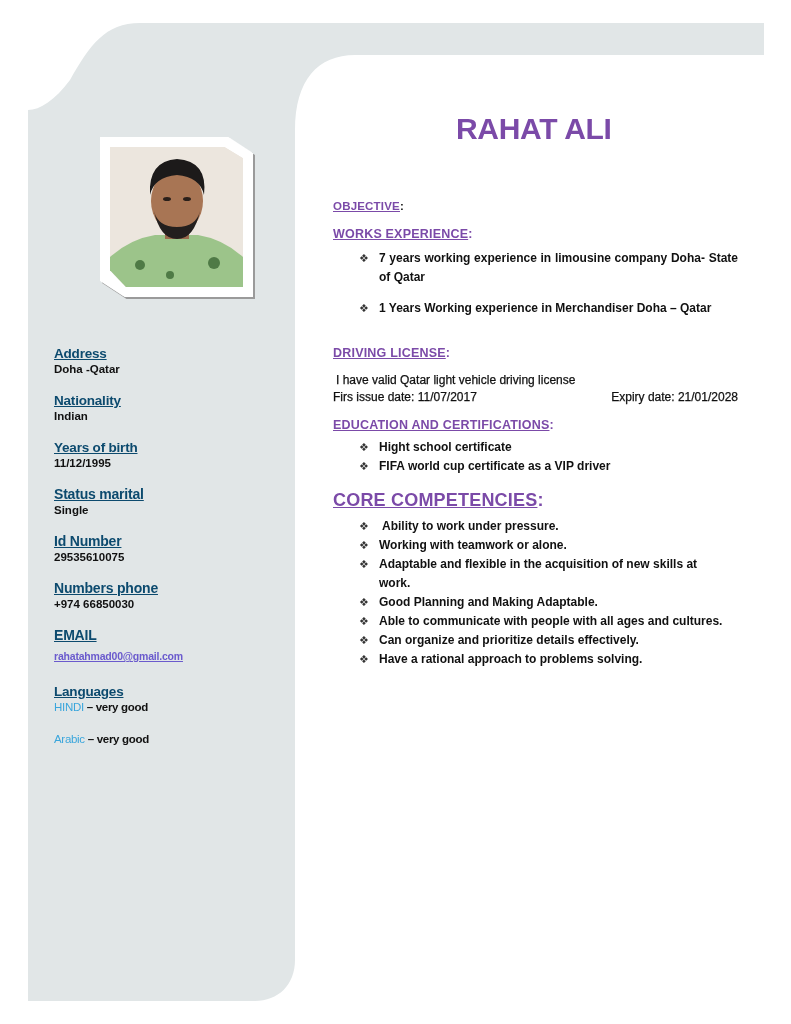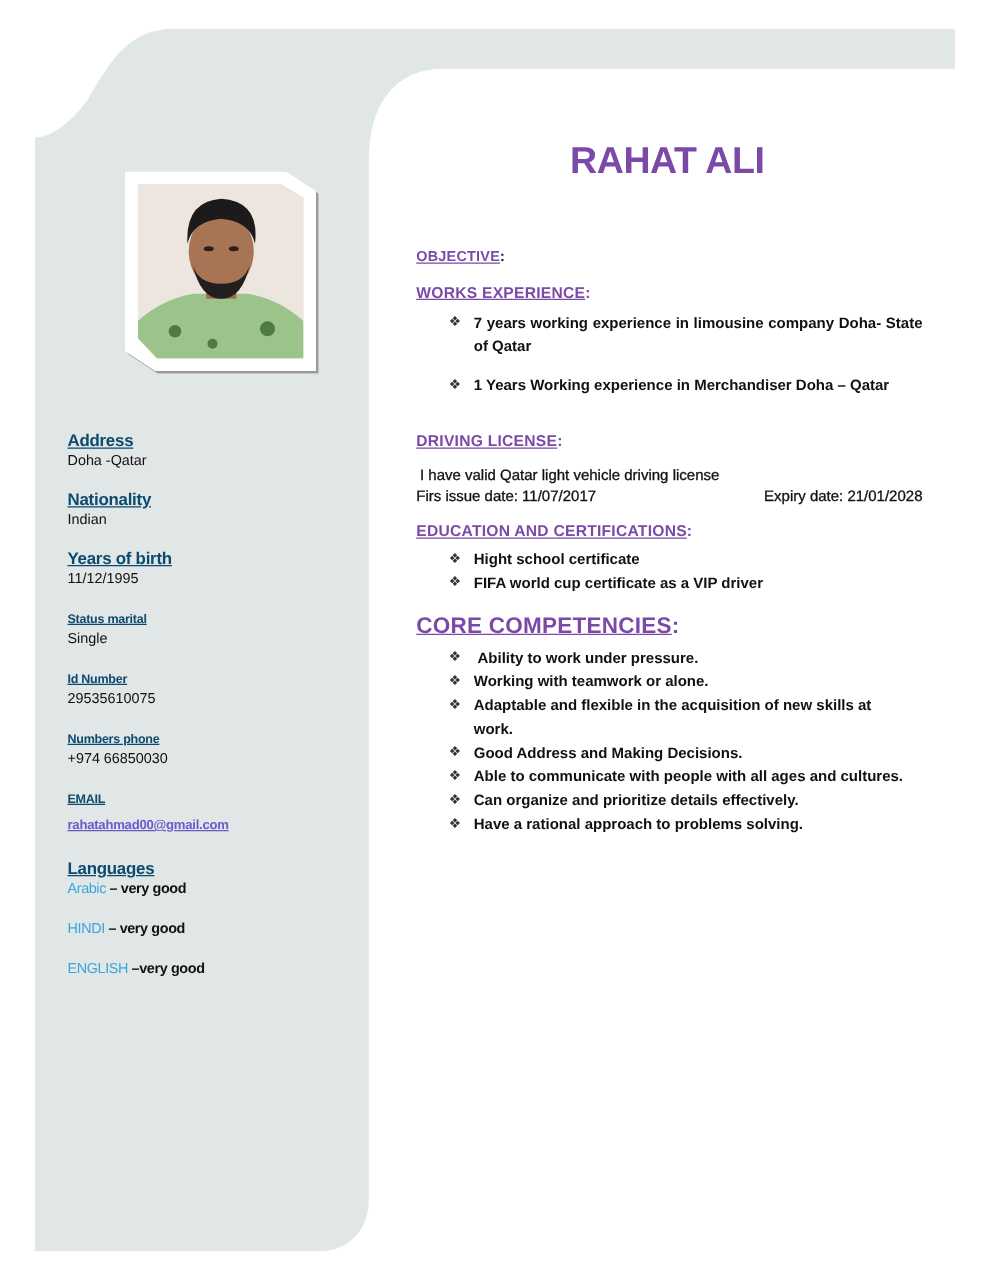--- a/index.html
+++ b/index.html
@@ -27,22 +27,22 @@
     background: #ece6de; overflow: hidden;
     clip-path: polygon(0 0, 86% 0, 100% 8%, 100% 100%, 12% 100%, 0 88%);
   }
   
   .sidebar { position: absolute; left: 54px; top: 344px; width: 230px; }
   .side-block { margin-bottom: 14px; }
   .side-label {
     display: inline-block; color: #0c4a6e; font-size: 13.5px; font-weight: bold;
     text-decoration: underline; line-height: 16px; letter-spacing: -0.2px;
   }
-  .side-label.small { font-size: 10px; }
-  .side-value { font-size: 11.5px; font-weight: normal; color: #111; line-height: 15px; }
+  .side-label.small { font-size: 14px; }
+  .side-value { font-size: 11.5px; font-weight: bold; color: #111; line-height: 15px; }
   .side-email {
     font-size: 10.5px; color: #6a5acd; text-decoration: underline; font-weight: bold;
     display: inline-block; margin-top: 6px; letter-spacing: -0.2px;
   }
   .lang-row { font-size: 11.5px; font-weight: bold; line-height: 15px; margin-bottom: 17px; letter-spacing: -0.3px; }
   .lang-name { color: #3aa6dc; font-weight: normal; }
   
   .name {
     position: absolute; left: 456px; top: 112px; font-size: 30px; font-weight: bold;
     color: #7b4aa8; letter-spacing: -0.3px;
@@ -118,27 +118,24 @@
     <div class="side-label small">Numbers phone</div>
     <div class="side-value">+974 66850030</div>
   </div>
   <div class="side-block" style="margin-bottom:18px">
     <div class="side-label small">EMAIL</div><br>
     <a class="side-email">rahatahmad00@gmail.com</a>
   </div>
   <div class="side-block">
     <div class="side-label">Languages</div>
     <div class="lang-row">
-      <span class="lang-name">Arabic</span><span> – </span> <span>very good</span>
-    </div>
-    <div class="lang-row">
       <span class="lang-name">HINDI</span><span> – </span> <span>very good</span>
     </div>
     <div class="lang-row">
-      <span class="lang-name">ENGLISH</span><span> –</span><span>very good</span>
+      <span class="lang-name">Arabic</span><span> – </span> <span>very good</span>
     </div>
   </div>
 </div>
 
 <div class="name">RAHAT ALI</div>
 
 <div class="main">
 
   <div class="section-head" style="font-size:11.5px;margin-bottom:15px;">
     <span class="ht">OBJECTIVE</span><span class="colon">:</span>
@@ -169,19 +166,19 @@
     <li><span class="b">❖</span><span>FIFA world cup certificate as a VIP driver</span></li>
   </ul>
 
   <div class="section-head big" style="margin-bottom:6px;">
     <span class="ht">CORE COMPETENCIES</span><span>:</span>
   </div>
   <ul class="dia" style="margin-bottom:32px;padding-right:10px;">
     <li><span class="b">❖</span><span style="padding-left:3px;">Ability to work under pressure.</span></li>
     <li><span class="b">❖</span><span>Working with teamwork or alone.</span></li>
     <li><span class="b">❖</span><span>Adaptable and flexible in the acquisition of new skills at work.</span></li>
-    <li><span class="b">❖</span><span>Good Address and Making Decisions.</span></li>
+    <li><span class="b">❖</span><span>Good Planning and Making Adaptable.</span></li>
     <li><span class="b">❖</span><span>Able to communicate with people with all ages and cultures.</span></li>
     <li><span class="b">❖</span><span>Can organize and prioritize details effectively.</span></li>
     <li><span class="b">❖</span><span>Have a rational approach to problems solving.</span></li>
   </ul>
 
 </div>
 
 </body></html>

